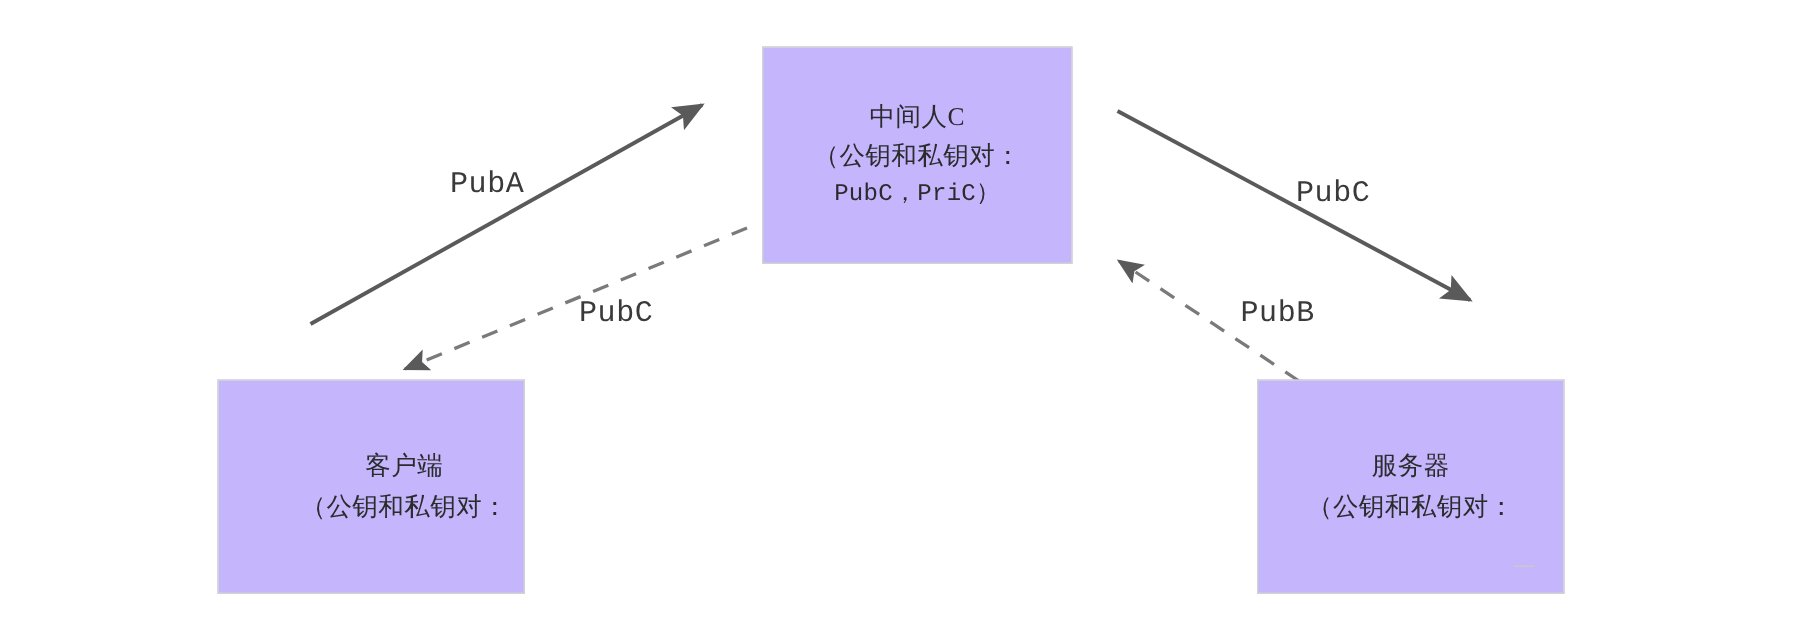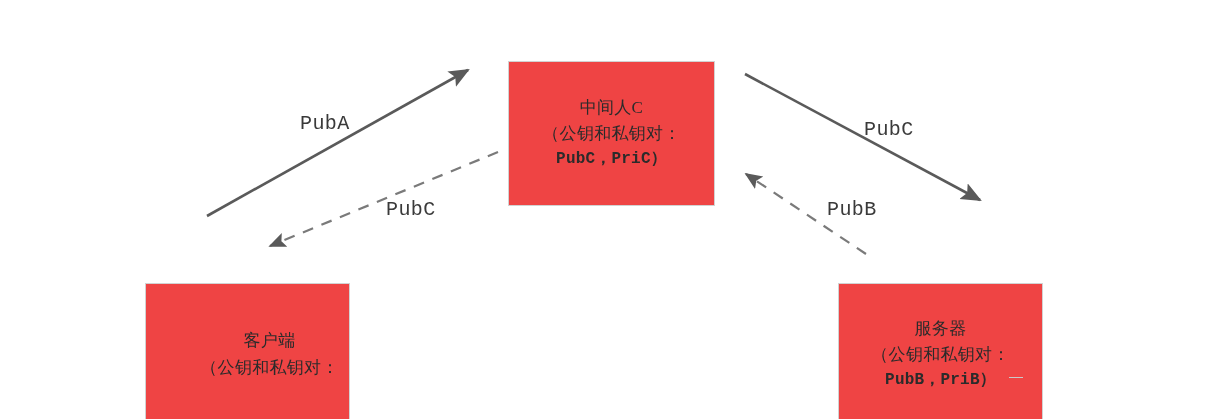--- a/index.html
+++ b/index.html
@@ -13,41 +13,39 @@
     width: 1207px;
     height: 419px;
     background: #ffffff;
     overflow: hidden;
     font-family: "Liberation Serif", "DejaVu Serif", serif;
   }
   .node-box {
     position: absolute;
     box-sizing: border-box;
     border: 1px solid #d2d2d2;
-    background: #ef4444;
+    background: #c4b5fd;
     display: flex;
     flex-direction: column;
     align-items: center;
     justify-content: center;
     text-align: center;
     color: #2b2b2b;
-    margin-top: 30px;
   }
   .node-line {
     display: block;
     font-size: 17px;
     line-height: 1.55;
     letter-spacing: 0.3px;
     white-space: pre;
   }
   .node-line.mono {
     font-family: "Liberation Mono", "DejaVu Sans Mono", monospace;
     font-size: 16px;
     letter-spacing: 0.2px;
-    font-weight: bold;
   }
   #box-middle {
     left: 508px;
     top: 31px;
     width: 207px;
     height: 145px;
   }
   #box-client {
     left: 145px;
     top: 253px;
@@ -132,21 +130,20 @@
   </div>
 
   <div class="node-box" id="box-client">
     <span class="node-line">客户端</span>
     <span class="node-line">（公钥和私钥对：</span>
   </div>
 
   <div class="node-box" id="box-server">
     <span class="node-line">服务器</span>
     <span class="node-line">（公钥和私钥对：</span>
-    <span class="node-line mono">PubB，PriB）</span>
   </div>
 
   <span class="edge-label" id="label-puba">PubA</span>
   <span class="edge-label" id="label-pubc-l">PubC</span>
   <span class="edge-label" id="label-pubc-r">PubC</span>
   <span class="edge-label" id="label-pubb">PubB</span>
 
   <div id="watermark">
     <span class="wm-dash"></span>
   </div>

